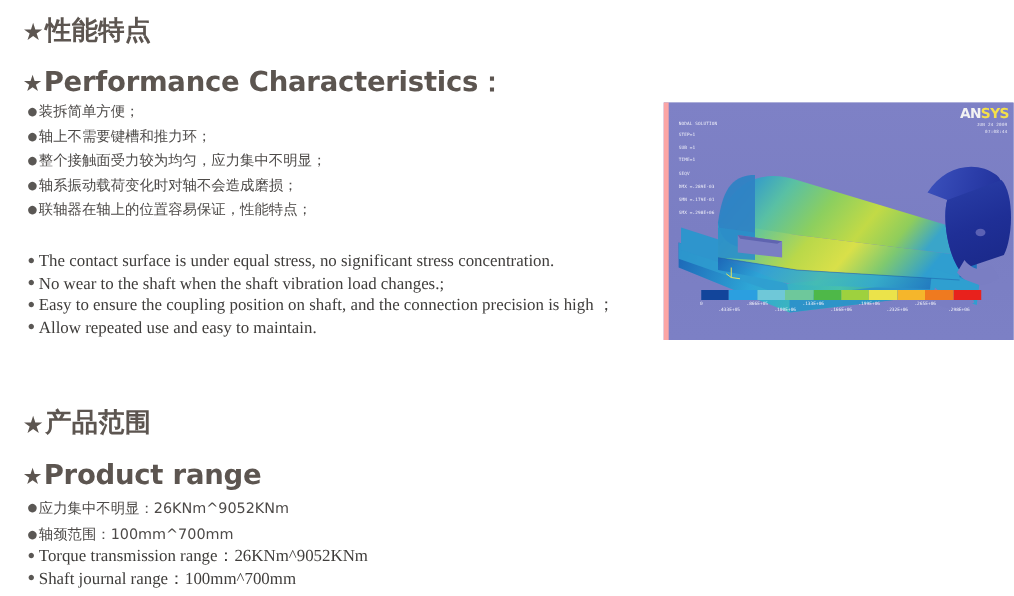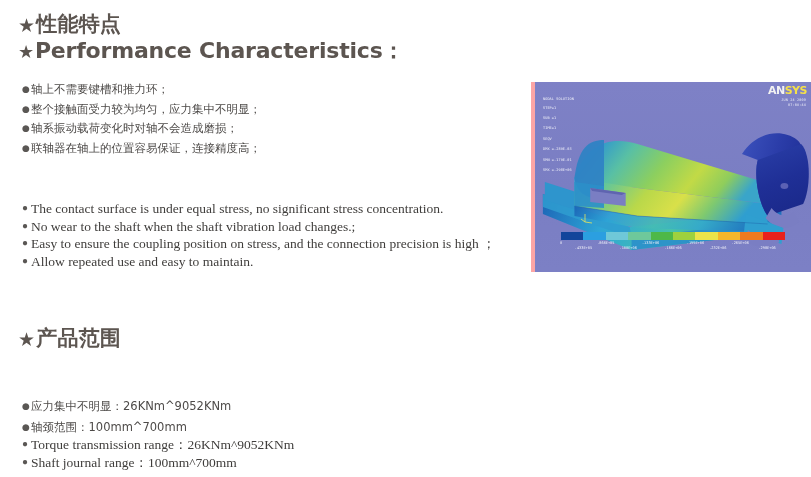--- a/index.html
+++ b/index.html
@@ -42,21 +42,21 @@
     color: #5c5550;
   }
   .heading-en {
     font-family: "DejaVu Sans", "Liberation Sans", sans-serif;
     font-size: 22px;
     font-weight: bold;
     line-height: 27px;
     letter-spacing: -0.2px;
     white-space: nowrap;
     color: #5c5550;
-    margin-top: 0;
+    margin-top: 16px;
   }
   .star {
     display: inline-block;
     font-size: 19px;
     line-height: 1;
     vertical-align: -1px;
     margin-right: 1px;
   }
   .heading-en .star { font-size: 18px; vertical-align: 0px; }
 
@@ -210,30 +210,31 @@
 <body>
 
 <div class="page">
 
   <div class="heading-block hb-1">
     <div class="heading-cn"><span class="star">★</span><span>性能特点</span></div>
     <div class="heading-en"><span class="star">★</span><span>Performance Characteristics：</span></div>
   </div>
 
   <div class="list cn list-cn-1">
+    <span class="li"><span class="dot">●</span><span class="txt">装拆简单方便；</span></span>
     <span class="li"><span class="dot">●</span><span class="txt">轴上不需要键槽和推力环；</span></span>
     <span class="li"><span class="dot">●</span><span class="txt">整个接触面受力较为均匀，应力集中不明显；</span></span>
     <span class="li"><span class="dot">●</span><span class="txt">轴系振动载荷变化时对轴不会造成磨损；</span></span>
-    <span class="li"><span class="dot">●</span><span class="txt">联轴器在轴上的位置容易保证，连接精度高；</span></span>
+    <span class="li"><span class="dot">●</span><span class="txt">联轴器在轴上的位置容易保证，性能特点；</span></span>
   </div>
 
   <div class="list en list-en-1">
     <span class="li"><span class="dot">●</span><span class="txt">The contact surface is under equal stress, no significant stress concentration.</span></span>
     <span class="li"><span class="dot">●</span><span class="txt">No wear to the shaft when the shaft vibration load changes.;</span></span>
-    <span class="li"><span class="dot">●</span><span class="txt">Easy to ensure the coupling position on stress, and the connection precision is high ；</span></span>
+    <span class="li"><span class="dot">●</span><span class="txt">Easy to ensure the coupling position on shaft, and the connection precision is high ；</span></span>
     <span class="li"><span class="dot">●</span><span class="txt">Allow repeated use and easy to maintain.</span></span>
   </div>
 
   <div class="fea-panel">
     <div class="fea-stage">
 
       <svg class="model" viewBox="0 0 280 190" preserveAspectRatio="none">
         <defs>
           <linearGradient id="gTop" x1="0" y1="0" x2="1" y2="0.25">
             <stop offset="0%" stop-color="#1f5fb2"></stop>
@@ -357,20 +358,21 @@
           <span class="row2" style="left:70%">.232E+06</span>
           <span class="row2" style="left:92%">.298E+06</span>
         </div>
       </div>
 
     </div>
   </div>
 
   <div class="heading-block hb-2">
     <div class="heading-cn"><span class="star">★</span><span>产品范围</span></div>
+    <div class="heading-en"><span class="star">★</span><span>Product range</span></div>
   </div>
 
   <div class="list cn list-cn-2">
     <span class="li"><span class="dot">●</span><span class="txt">应力集中不明显：26KNm^9052KNm</span></span>
     <span class="li"><span class="dot">●</span><span class="txt">轴颈范围：100mm^700mm</span></span>
   </div>
 
   <div class="list en list-en-2">
     <span class="li"><span class="dot">●</span><span class="txt">Torque transmission range：26KNm^9052KNm</span></span>
     <span class="li"><span class="dot">●</span><span class="txt">Shaft journal range：100mm^700mm</span></span>

